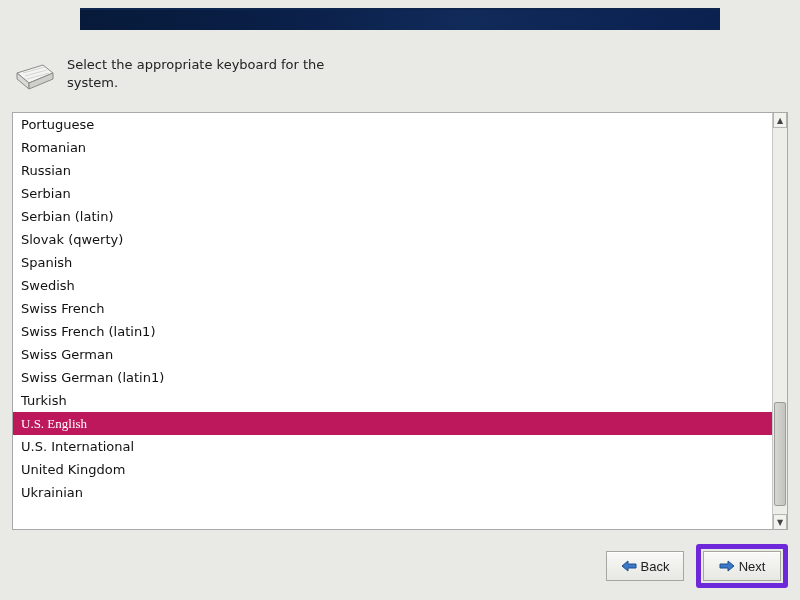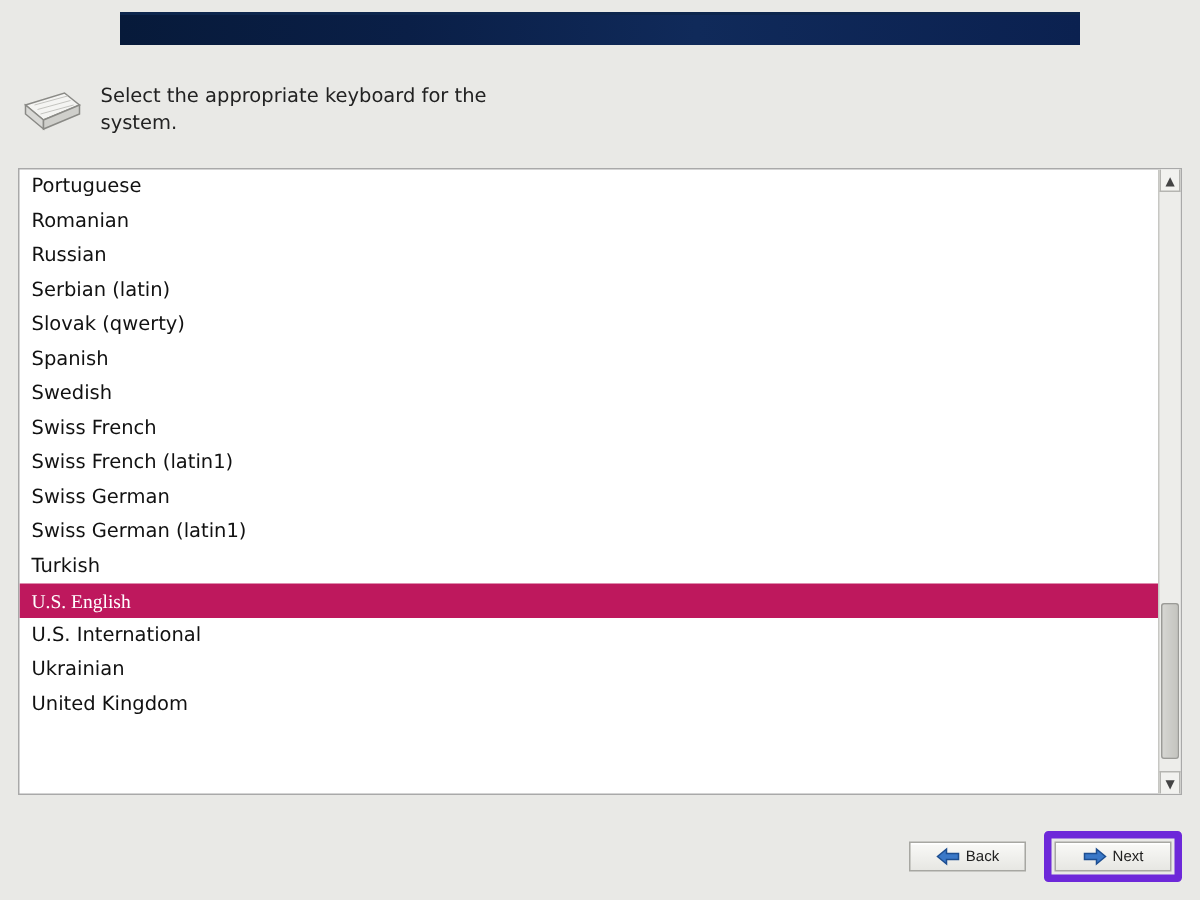--- a/index.html
+++ b/index.html
@@ -15,21 +15,21 @@
   .banner {
     position: absolute;
     left: 80px; top: 8px;
     width: 640px; height: 22px;
     background: linear-gradient(90deg, #071a3a 0%, #0a1f47 30%, #102a5a 60%, #0b2150 100%);
     box-shadow: 0 2px 0 #0d264d inset;
   }
   .instr {
     position: absolute;
     left: 15px; top: 56px;
-    display: flex; align-items: center; gap: 12px;
+    display: flex; align-items: flex-end; gap: 12px;
   }
   .kbd-icon {
     width: 40px; height: 28px;
     position: relative;
   }
   .kbd-icon svg { width: 40px; height: 28px; }
   .instr-text { line-height: 1.35; max-width: 260px; }
 
   .list-wrap {
     position: absolute;
@@ -84,28 +84,28 @@
     border: 1px solid #9b9b97;
     border-radius: 2px;
   }
 
   .btns {
     position: absolute;
     right: 12px; bottom: 12px;
     display: flex; gap: 12px; align-items: center;
   }
   .btn {
-    height: 20px;
+    height: 30px;
     min-width: 78px;
     padding: 0 10px;
     background: linear-gradient(#f9f9f7,#e7e7e3);
     border: 1px solid #a7a7a2;
     border-radius: 0;
     display: flex; align-items: center; justify-content: center; gap: 4px;
-    font-size: 10px; color: #202020;
+    font-size: 13px; color: #202020;
     cursor: pointer;
     box-shadow: 0 1px 0 #fff inset;
   }
   .btn .arrow-ico { display:inline-flex; }
   .next-hl {
     border: 5px solid #6d28d9;
     border-radius: 3px;
     padding: 2px;
   }
 </style>
@@ -127,33 +127,34 @@
   </span>
   <div class="instr-text">Select the appropriate keyboard for the system.</div>
 </div>
 
 <div class="list-wrap">
   <div class="list-body">
     <ul class="list-ul" id="kb-ul">
         <li>Portuguese</li>
         <li>Romanian</li>
         <li>Russian</li>
+        <li>Serbian</li>
         <li>Serbian (latin)</li>
         <li>Slovak (qwerty)</li>
         <li>Spanish</li>
         <li>Swedish</li>
         <li>Swiss French</li>
         <li>Swiss French (latin1)</li>
         <li>Swiss German</li>
         <li>Swiss German (latin1)</li>
         <li>Turkish</li>
         <li class="selected">U.S. English</li>
         <li>U.S. International</li>
+        <li>United Kingdom</li>
         <li>Ukrainian</li>
-        <li>United Kingdom</li>
       </ul>
   </div>
   <div class="scrollv">
     <div class="arrow up">▲</div>
     <div class="track">
       <div class="thumb" id="sb-thumb" style="top: 71%; height: 27%;"></div>
     </div>
     <div class="arrow down">▼</div>
   </div>
 </div>

